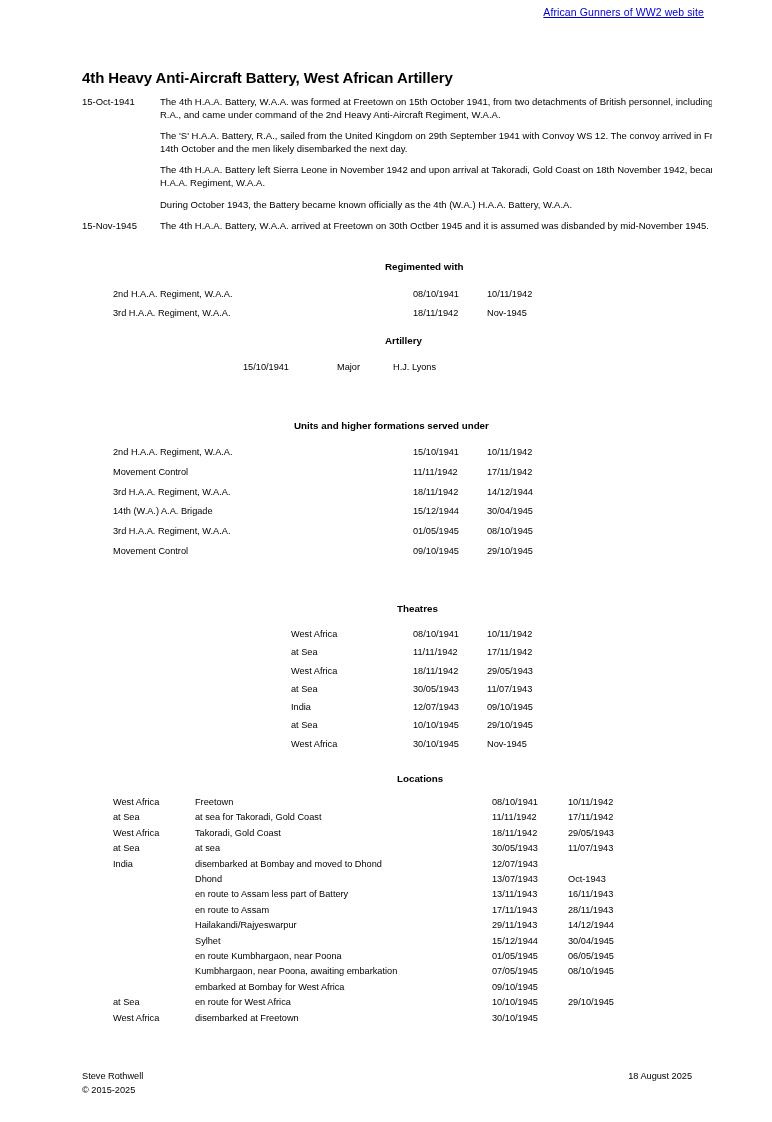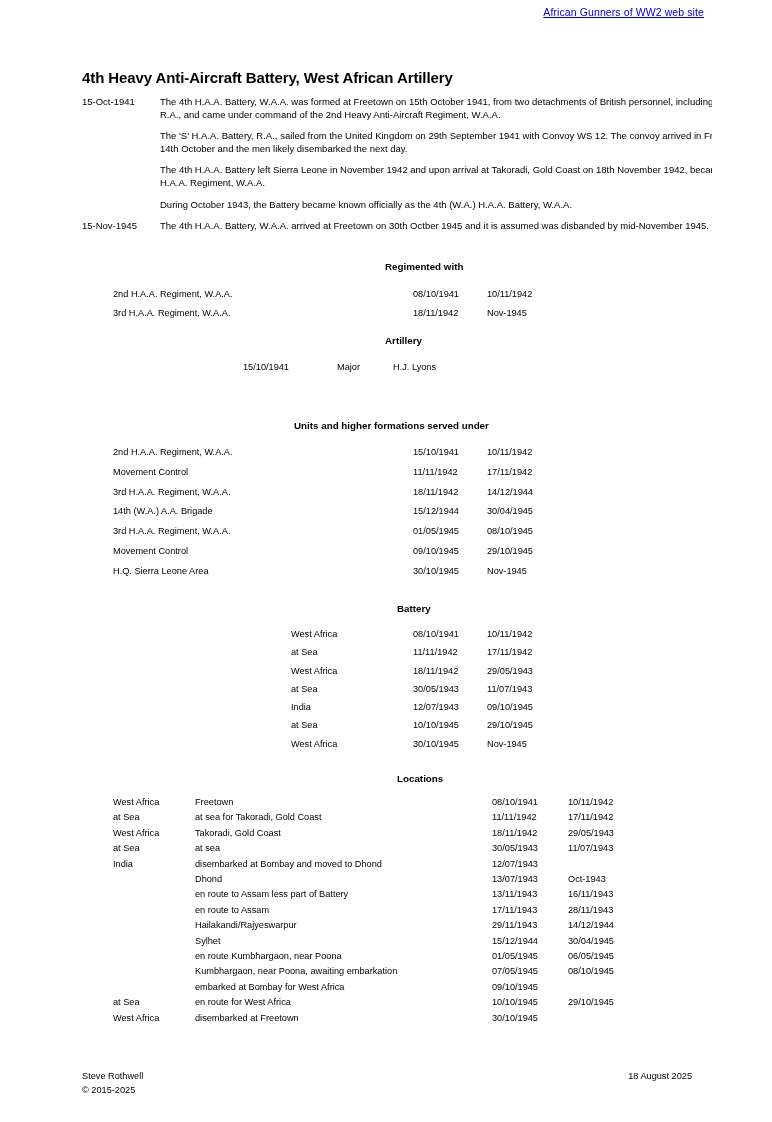--- a/index.html
+++ b/index.html
@@ -228,29 +228,24 @@
         <tr>
           <td class="c-name">3rd H.A.A. Regiment, W.A.A.</td>
           <td class="c-d1">01/05/1945</td>
           <td class="c-d2">08/10/1945</td>
         </tr>
         <tr>
           <td class="c-name">Movement Control</td>
           <td class="c-d1">09/10/1945</td>
           <td class="c-d2">29/10/1945</td>
         </tr>
-        <tr>
-          <td class="c-name">H.Q. Sierra Leone Area</td>
-          <td class="c-d1">30/10/1945</td>
-          <td class="c-d2">Nov-1945</td>
-        </tr>
-      </tbody>
-    </table>
-
-  <div class="sec-head" style="left:337px; top:603px;">Battery</div>
+      </tbody>
+    </table>
+
+  <div class="sec-head" style="left:337px; top:603px;">Theatres</div>
   <table class="tbl" id="tbl-theatres">
       <tbody>
         <tr>
           <td class="c-name">West Africa</td>
           <td class="c-d1">08/10/1941</td>
           <td class="c-d2">10/11/1942</td>
         </tr>
         <tr>
           <td class="c-name">at Sea</td>
           <td class="c-d1">11/11/1942</td>

